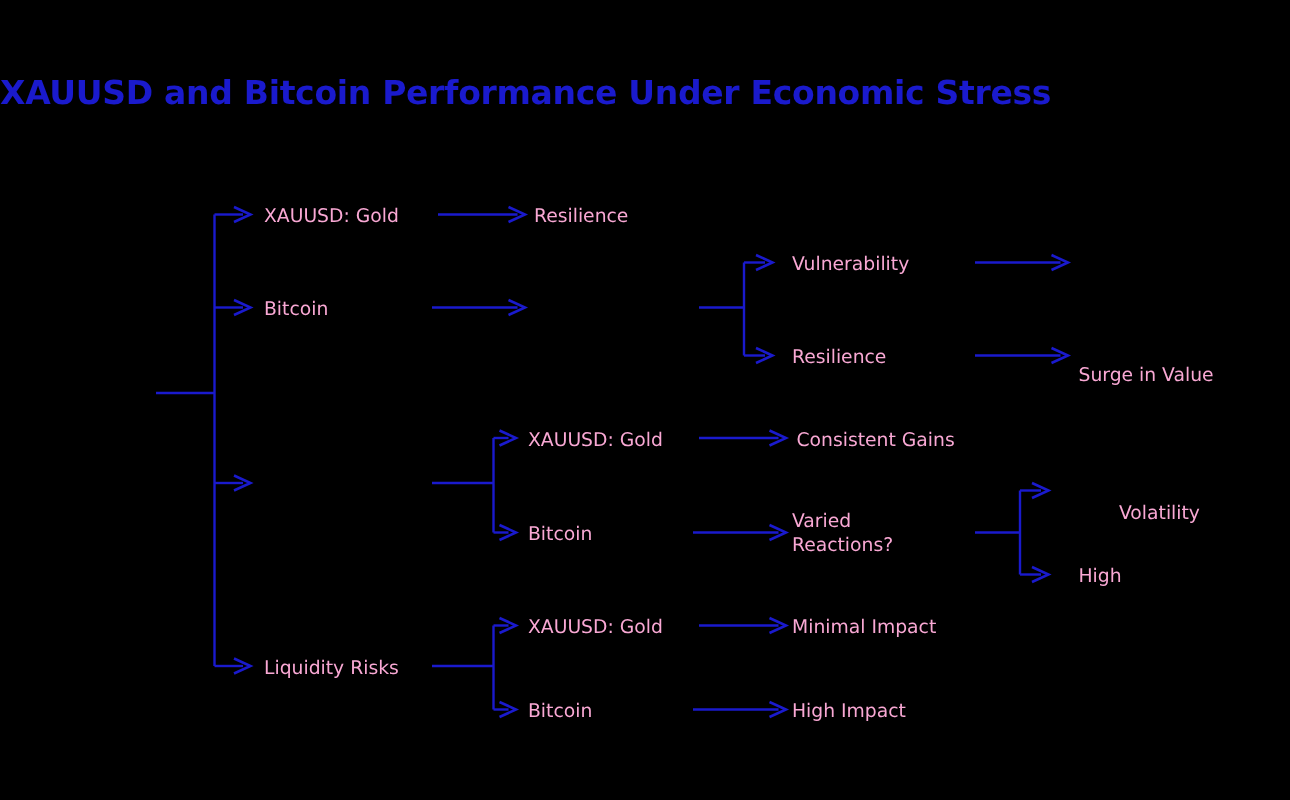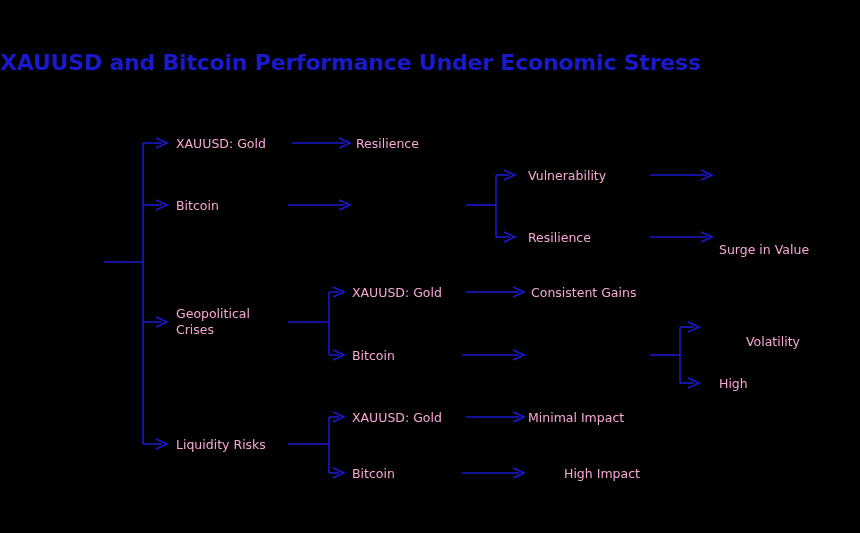--- a/index.html
+++ b/index.html
@@ -136,46 +136,46 @@
 
     <path class="edge" d="M 462 473 L 519 473"></path>
     <path class="arrowhead" d="M 513 468 L 524 473 L 513 478"></path>
   </svg>
 
 
   <div class="node-label" style="left:176px; top:136px;">XAUUSD: Gold</div>
 
   <div class="node-label" style="left:176px; top:198px;">Bitcoin</div>
 
-  <div class="node-label" style="left:176px; top:306px;">Geopolitical
-Crises</div>
 
   <div class="node-label" style="left:176px; top:437px;">Liquidity Risks</div>
 
   <div class="node-label" style="left:356px; top:136px;">Resilience</div>
 
 
   <div class="node-label" style="left:352px; top:285px;">XAUUSD: Gold</div>
 
   <div class="node-label" style="left:352px; top:348px;">Bitcoin</div>
 
   <div class="node-label" style="left:352px; top:410px;">XAUUSD: Gold</div>
 
   <div class="node-label" style="left:352px; top:466px;">Bitcoin</div>
 
   <div class="node-label" style="left:528px; top:168px;">Vulnerability</div>
 
   <div class="node-label" style="left:528px; top:230px;">Resilience</div>
 
   <div class="node-label" style="left:531px; top:285px;">Consistent Gains</div>
 
+  <div class="node-label" style="left:528px; top:339px;">Varied
+Reactions?</div>
 
   <div class="node-label" style="left:528px; top:410px;">Minimal Impact</div>
 
-  <div class="node-label" style="left:528px; top:466px;margin-left:36px;">High Impact</div>
+  <div class="node-label" style="left:528px; top:466px;">High Impact</div>
 
 
   <div class="node-label" style="left:719px; top:230px;margin-top:12px;">Surge in Value</div>
 
   <div class="node-label" style="left:746px; top:320px;margin-top:14px;">Volatility</div>
 
   <div class="node-label" style="left:719px; top:376px;">High</div>
 
 </div>
 

